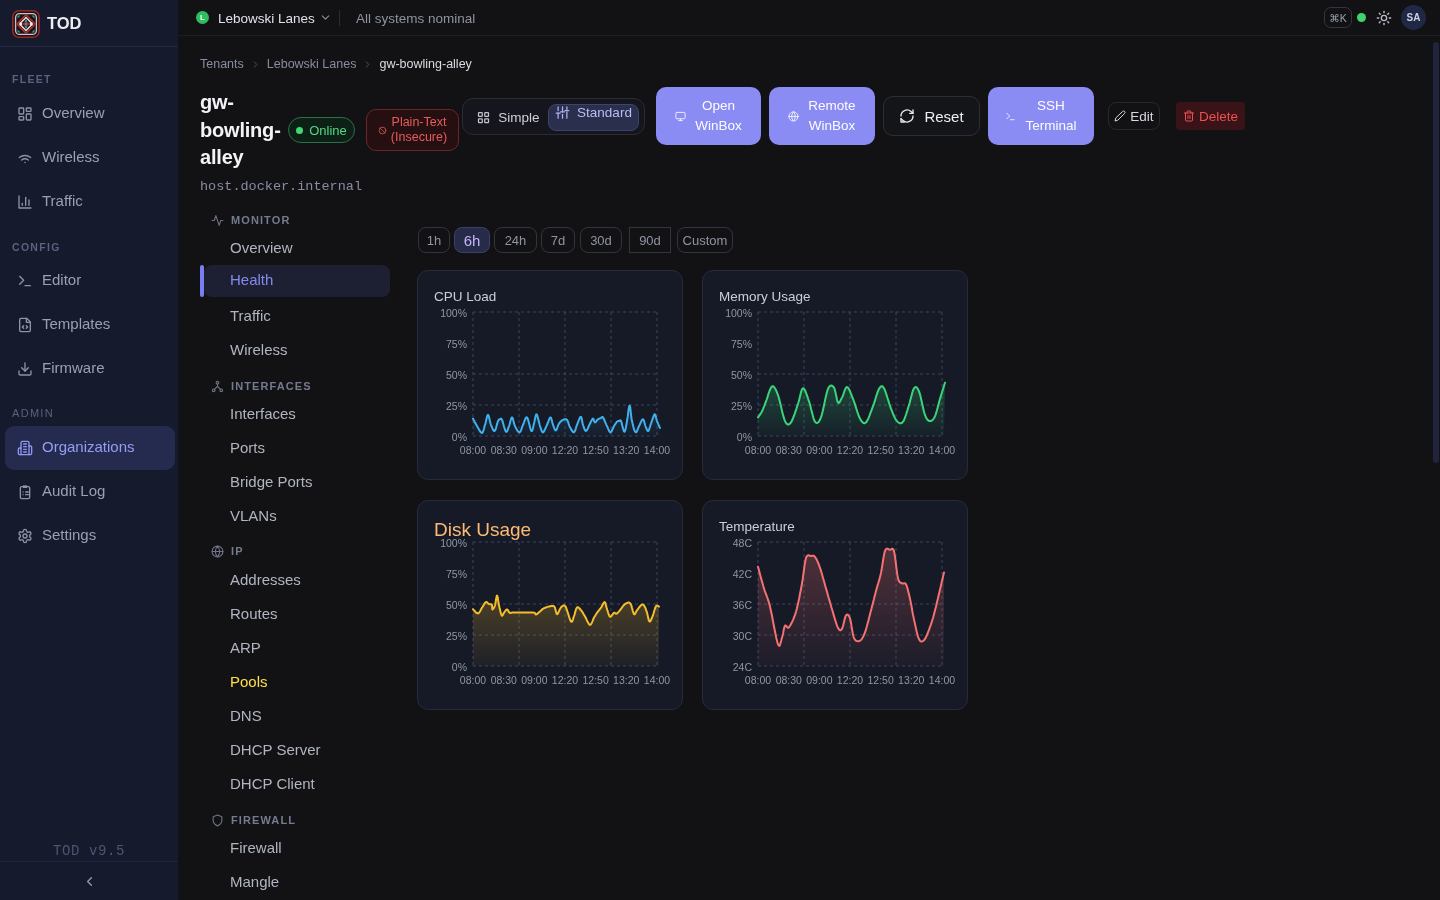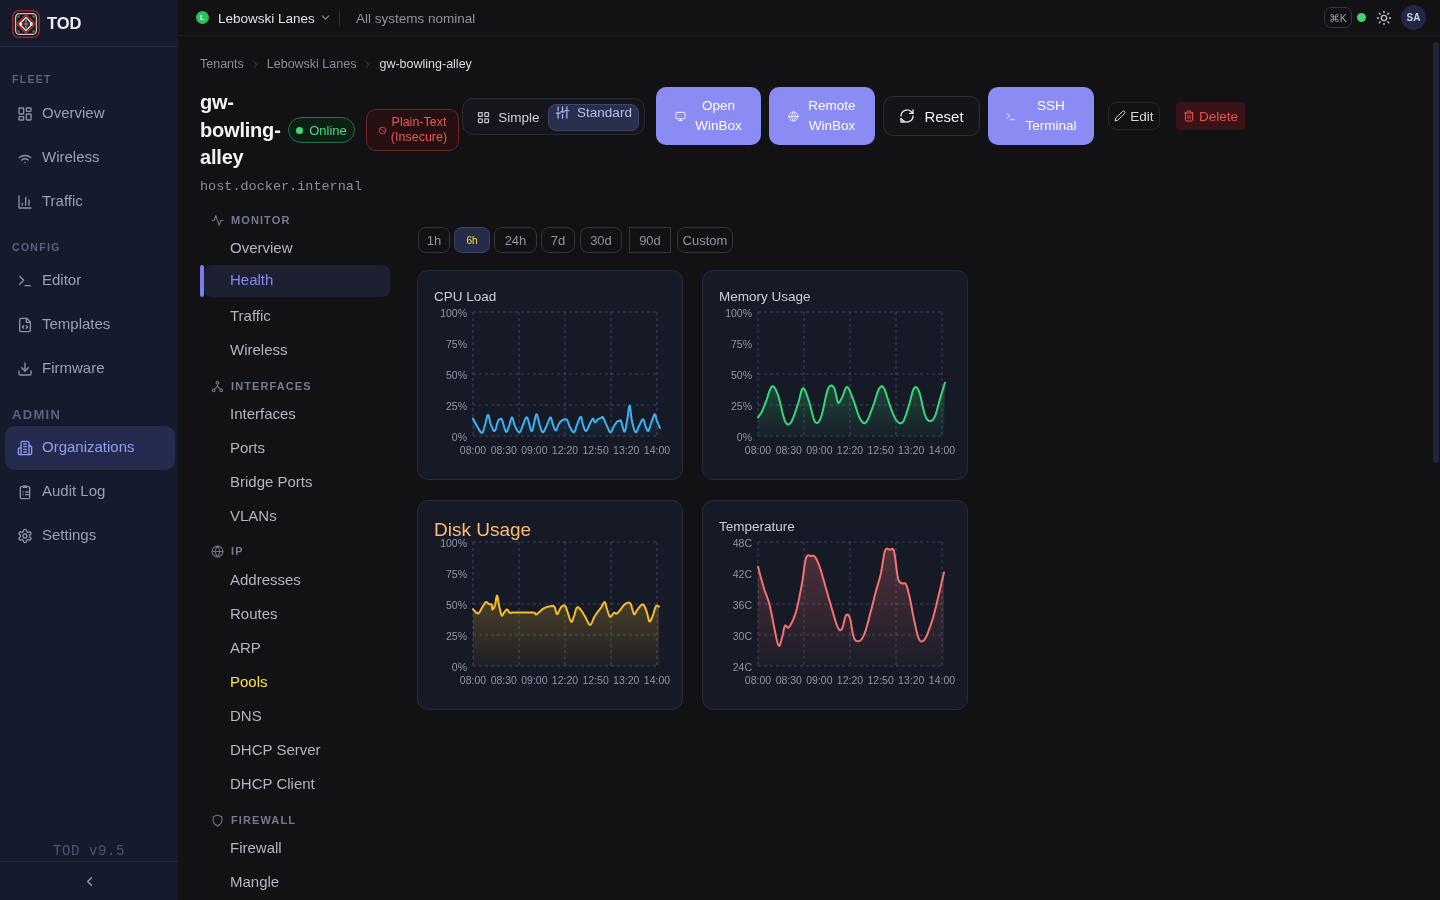--- a/index.html
+++ b/index.html
@@ -73,21 +73,21 @@
     </div>
 <div style="position:absolute;left:42px;top:315px;font-size:15px;color:#9aa0b2">Templates</div>
 <div style="position:absolute;left:17px;top:361px;color:#8d93a8">
       <svg width="16" height="16" viewBox="0 0 24 24" fill="none" stroke="currentColor" stroke-width="2" stroke-linecap="round" stroke-linejoin="round" style="display:block">
         <path d="M21 15v4a2 2 0 0 1-2 2H5a2 2 0 0 1-2-2v-4"></path>
         <path d="M7 10l5 5 5-5"></path>
         <path d="M12 15V3"></path>
       </svg>
     </div>
 <div style="position:absolute;left:42px;top:359px;font-size:15px;color:#9aa0b2">Firmware</div>
-<div style="position:absolute;left:12px;top:407px;font-size:13px;font-weight:bold;letter-spacing:1.3px;color:#5a6280">ADMIN</div>
+<div style="position:absolute;left:12px;top:407px;font-size:11px;font-weight:normal;letter-spacing:1.3px;color:#5a6280">ADMIN</div>
 <div style="position:absolute;left:5px;top:426px;width:170px;height:44px;background:#242b4e;border-radius:9px"></div>
 <div style="position:absolute;left:17px;top:440px;color:#8f97f2">
       <svg width="16" height="16" viewBox="0 0 24 24" fill="none" stroke="currentColor" stroke-width="2" stroke-linecap="round" stroke-linejoin="round" style="display:block">
         <path d="M6 22V4a2 2 0 0 1 2-2h8a2 2 0 0 1 2 2v18Z"></path>
         <path d="M6 12H4a2 2 0 0 0-2 2v6a2 2 0 0 0 2 2h2"></path>
         <path d="M18 9h2a2 2 0 0 1 2 2v9a2 2 0 0 1-2 2h-2"></path>
         <path d="M10 6h4"></path>
         <path d="M10 10h4"></path>
         <path d="M10 14h4"></path>
         <path d="M10 18h4"></path>
@@ -318,21 +318,21 @@
 <div style="position:absolute;left:211px;top:814px;color:#6e7488">
     <svg width="13" height="13" viewBox="0 0 24 24" fill="none" stroke="currentColor" stroke-width="2" stroke-linecap="round" stroke-linejoin="round" style="display:block">
       <path d="M12 22s8-4 8-10V5l-8-3-8 3v7c0 6 8 10 8 10z"></path>
     </svg>
   </div>
 <div style="position:absolute;left:231px;top:814px;font-size:11px;font-weight:bold;letter-spacing:1.1px;color:#757b8f">FIREWALL</div>
 <div style="position:absolute;left:230px;top:839px;font-size:15px;color:#b0b5c1">Firewall</div>
 <div style="position:absolute;left:230px;top:873px;font-size:15px;color:#b0b5c1">Mangle</div>
 
 <div style="position:absolute;left:418px;top:227px;width:32px;height:26px;border:1px solid #32343e;border-radius:8px;box-sizing:border-box;display:flex;align-items:center;justify-content:center;font-size:13px;color:#8e94a2">1h</div>
-<div style="position:absolute;left:454px;top:227px;width:36px;height:26px;background:#262b49;border:1px solid #3a4067;border-radius:8px;box-sizing:border-box;display:flex;align-items:center;justify-content:center;font-size:10px;color:#fde047">6h</div>
+<div style="position:absolute;left:454px;top:227px;width:36px;height:26px;background:#262b49;border:1px solid #3a4067;border-radius:8px;box-sizing:border-box;display:flex;align-items:center;justify-content:center;font-size:15px;color:#c4b5fd">6h</div>
 <div style="position:absolute;left:494px;top:227px;width:43px;height:26px;border:1px solid #32343e;border-radius:8px;box-sizing:border-box;display:flex;align-items:center;justify-content:center;font-size:13px;color:#8e94a2">24h</div>
 <div style="position:absolute;left:541px;top:227px;width:34px;height:26px;border:1px solid #32343e;border-radius:8px;box-sizing:border-box;display:flex;align-items:center;justify-content:center;font-size:13px;color:#8e94a2">7d</div>
 <div style="position:absolute;left:580px;top:227px;width:42px;height:26px;border:1px solid #32343e;border-radius:8px;box-sizing:border-box;display:flex;align-items:center;justify-content:center;font-size:13px;color:#8e94a2">30d</div>
 <div style="position:absolute;left:629px;top:227px;width:42px;height:26px;border:1px solid #32343e;border-radius:0;box-sizing:border-box;display:flex;align-items:center;justify-content:center;font-size:13px;color:#8e94a2">90d</div>
 <div style="position:absolute;left:677px;top:227px;width:56px;height:26px;border:1px solid #32343e;border-radius:8px;box-sizing:border-box;display:flex;align-items:center;justify-content:center;font-size:13px;color:#8e94a2">Custom</div>
 
 <div style="position:absolute;left:417px;top:270px;width:266px;height:210px;background:#161a27;border:1px solid #262b3b;border-radius:11px"></div>
 <div style="position:absolute;left:417px;top:270px;width:266px;height:210px">
     <svg width="266" height="210" viewBox="0 0 266 210" style="position:absolute;left:0;top:0" font-family="Liberation Sans, sans-serif">
 <defs>

